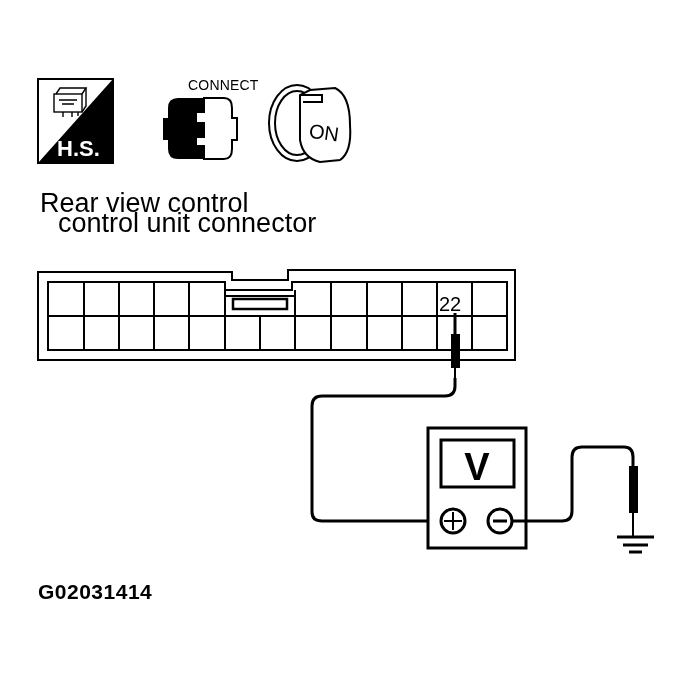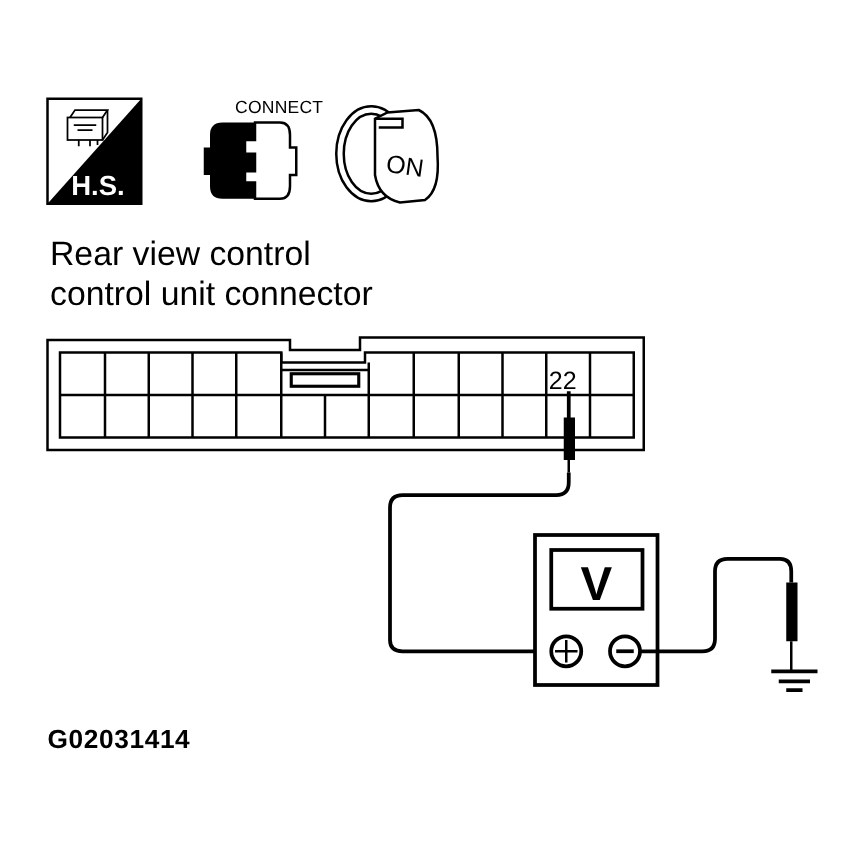--- a/index.html
+++ b/index.html
@@ -112,15 +112,15 @@
   <g stroke="#000" stroke-width="3">
     <line x1="617" y1="537" x2="654" y2="537"></line>
     <line x1="623" y1="545" x2="648" y2="545"></line>
     <line x1="629" y1="552" x2="642" y2="552"></line>
   </g>
 </svg>
 
 <div class="connect-label">CONNECT</div>
 
 <div class="title-line" style="top:188px;">Rear view control</div>
-<div class="title-line" style="top:220px;">control unit connector</div>
+<div class="title-line" style="top:208px;margin-left:18px;">control unit connector</div>
 
 <div class="fig-id">G02031414</div>
 
 </body></html>

